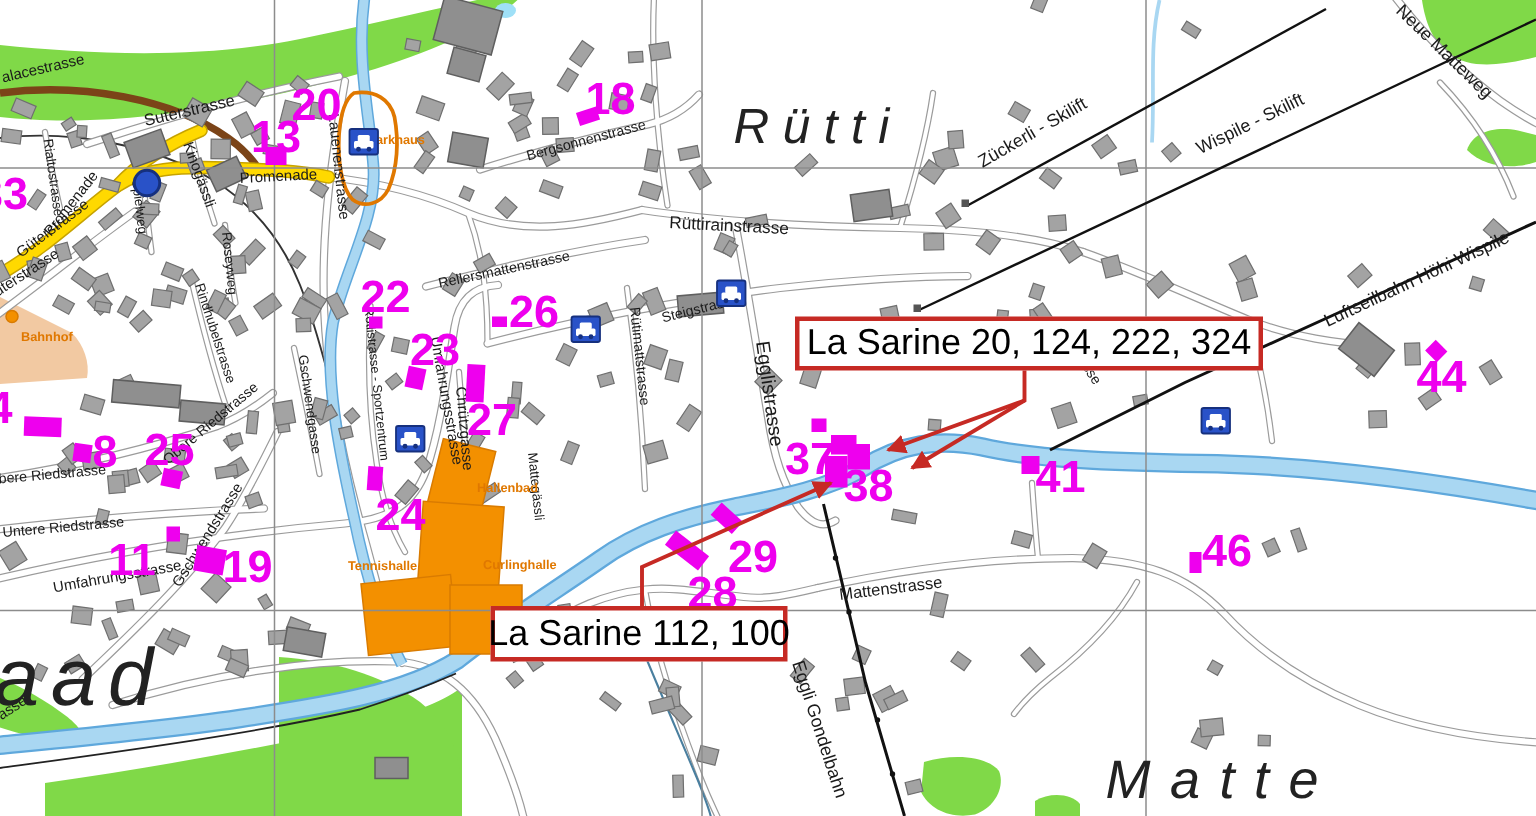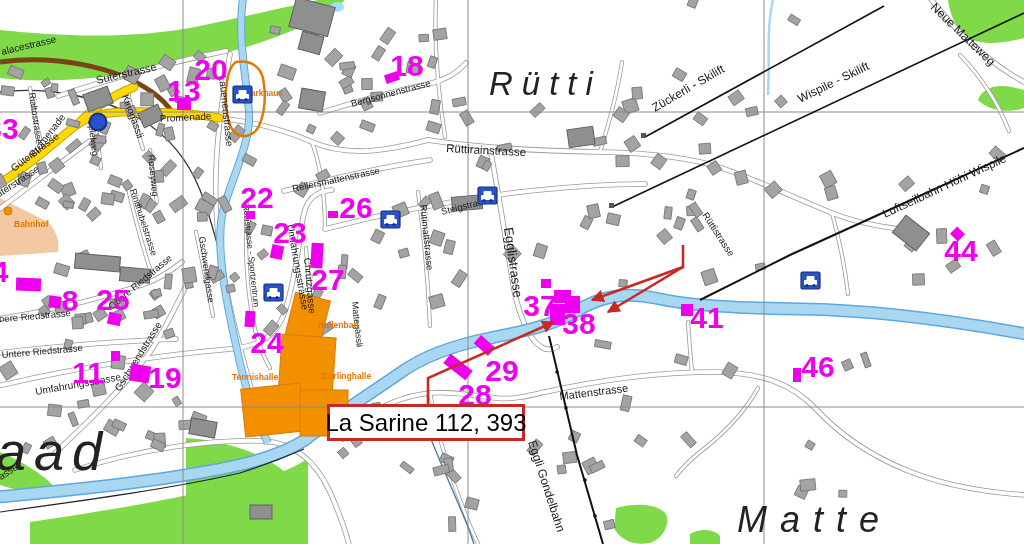--- a/index.html
+++ b/index.html
@@ -518,16 +518,19 @@
         </g>
         <circle cx="98" cy="122" r="8.5" fill="#2952C8" stroke="#16307E" stroke-width="2"></circle>
       </g>
       <g>
         <path d="M683,245 L683,267 L592,300" fill="none" stroke="#C62A24" stroke-width="2.6" marker-end="url(#arrow)"></path>
         <path d="M683,267 L608,312" fill="none" stroke="#C62A24" stroke-width="2.6" marker-end="url(#arrow)"></path>
         <path d="M428,404 L428,378 L554,322" fill="none" stroke="#C62A24" stroke-width="2.6" marker-end="url(#arrow)"></path>
       </g>
     </svg>
 
+  <div class="anno-box" id="box1" style="left: 530px; top: 211px; width: 306px; height: 30px;">
+    <span>La Sarine 20, 124, 222, 324</span>
+  </div>
   <div class="anno-box" id="box2" style="left: 327px; top: 404px; width: 192px; height: 31px;">
-    <span>La Sarine 112, 393</span>
+    <span>La Sarine 112, 100</span>
   </div>
 </div>
 
 </body></html>

